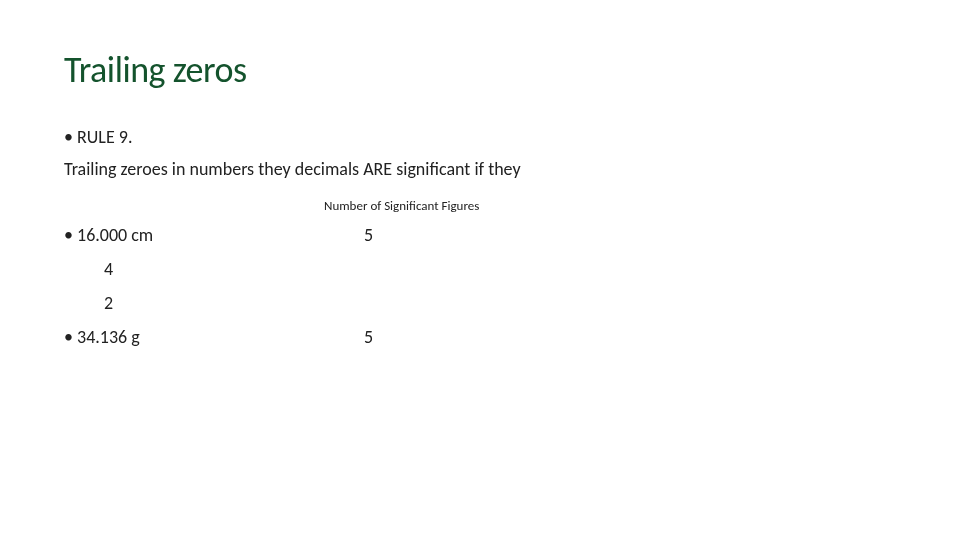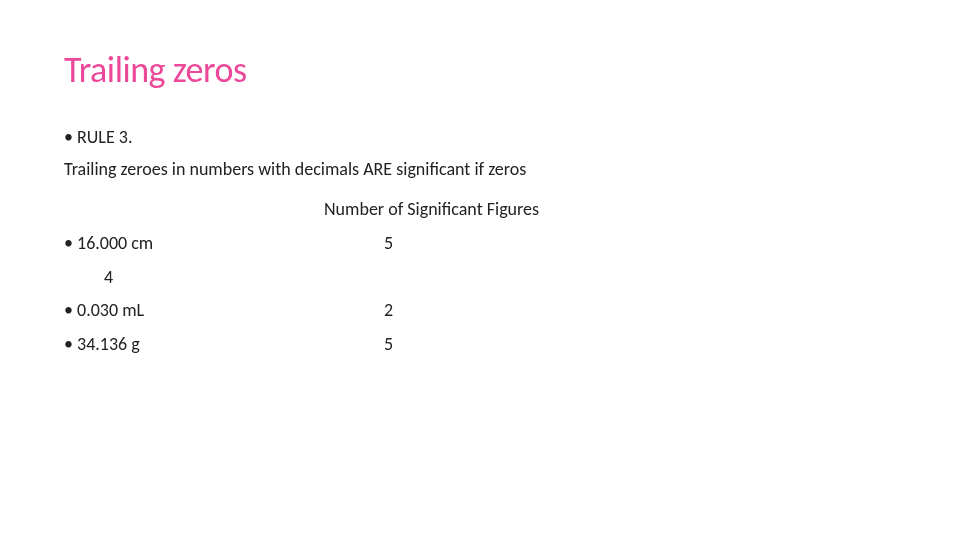--- a/index.html
+++ b/index.html
@@ -20,21 +20,21 @@
     .slide {
       width: 960px;
       height: 540px;
       padding: 48px 64px 40px 64px;
       position: relative;
     }
 
     .title {
       font-size: 36px;
       font-weight: 300;
-      color: #ec4899;
+      color: #14532d;
       margin-bottom: 32px;
       letter-spacing: -0.5px;
     }
 
     .content {
       font-size: 18px;
       font-weight: 400;
       line-height: 1.55;
       color: #222222;
     }
@@ -53,30 +53,29 @@
       flex-direction: column;
     }
 
     .table-header-row {
       display: flex;
       margin-bottom: 6px;
       padding-left: 260px;
     }
 
     .col-header {
-      font-size: 18px;
+      font-size: 13px;
       font-weight: 400;
       color: #222222;
     }
 
     .data-row {
       display: flex;
       align-items: center;
       margin-bottom: 6px;
-      gap: 20px;
     }
 
     .data-label {
       width: 260px;
       font-size: 18px;
       color: #222222;
     }
 
     .data-value {
       font-size: 18px;
@@ -86,42 +85,41 @@
   </style>
 </head>
 <body>
 
 <div class="slide">
 
   <h1 class="title">Trailing zeros</h1>
 
   <div class="content">
 
-    <div class="rule-line">• RULE 3.</div>
+    <div class="rule-line">• RULE 9.</div>
 
-    <div class="description-line">Trailing zeroes in numbers with decimals ARE significant if zeros</div>
+    <div class="description-line">Trailing zeroes in numbers they decimals ARE significant if they</div>
 
 
     <div class="table-section">
 
       <div class="table-header-row">
         <span class="col-header">Number of Significant Figures</span>
       </div>
 
       <div class="data-row">
         <span class="data-label">• 16.000 cm</span>
         <span class="data-value">5</span>
       </div>
 
       <div class="data-row">
         <span class="data-value">4</span>
       </div>
 
       <div class="data-row">
-        <span class="data-label">• 0.030 mL</span>
         <span class="data-value">2</span>
       </div>
 
       <div class="data-row">
         <span class="data-label">• 34.136 g</span>
         <span class="data-value">5</span>
       </div>
 
     </div>
   </div>

